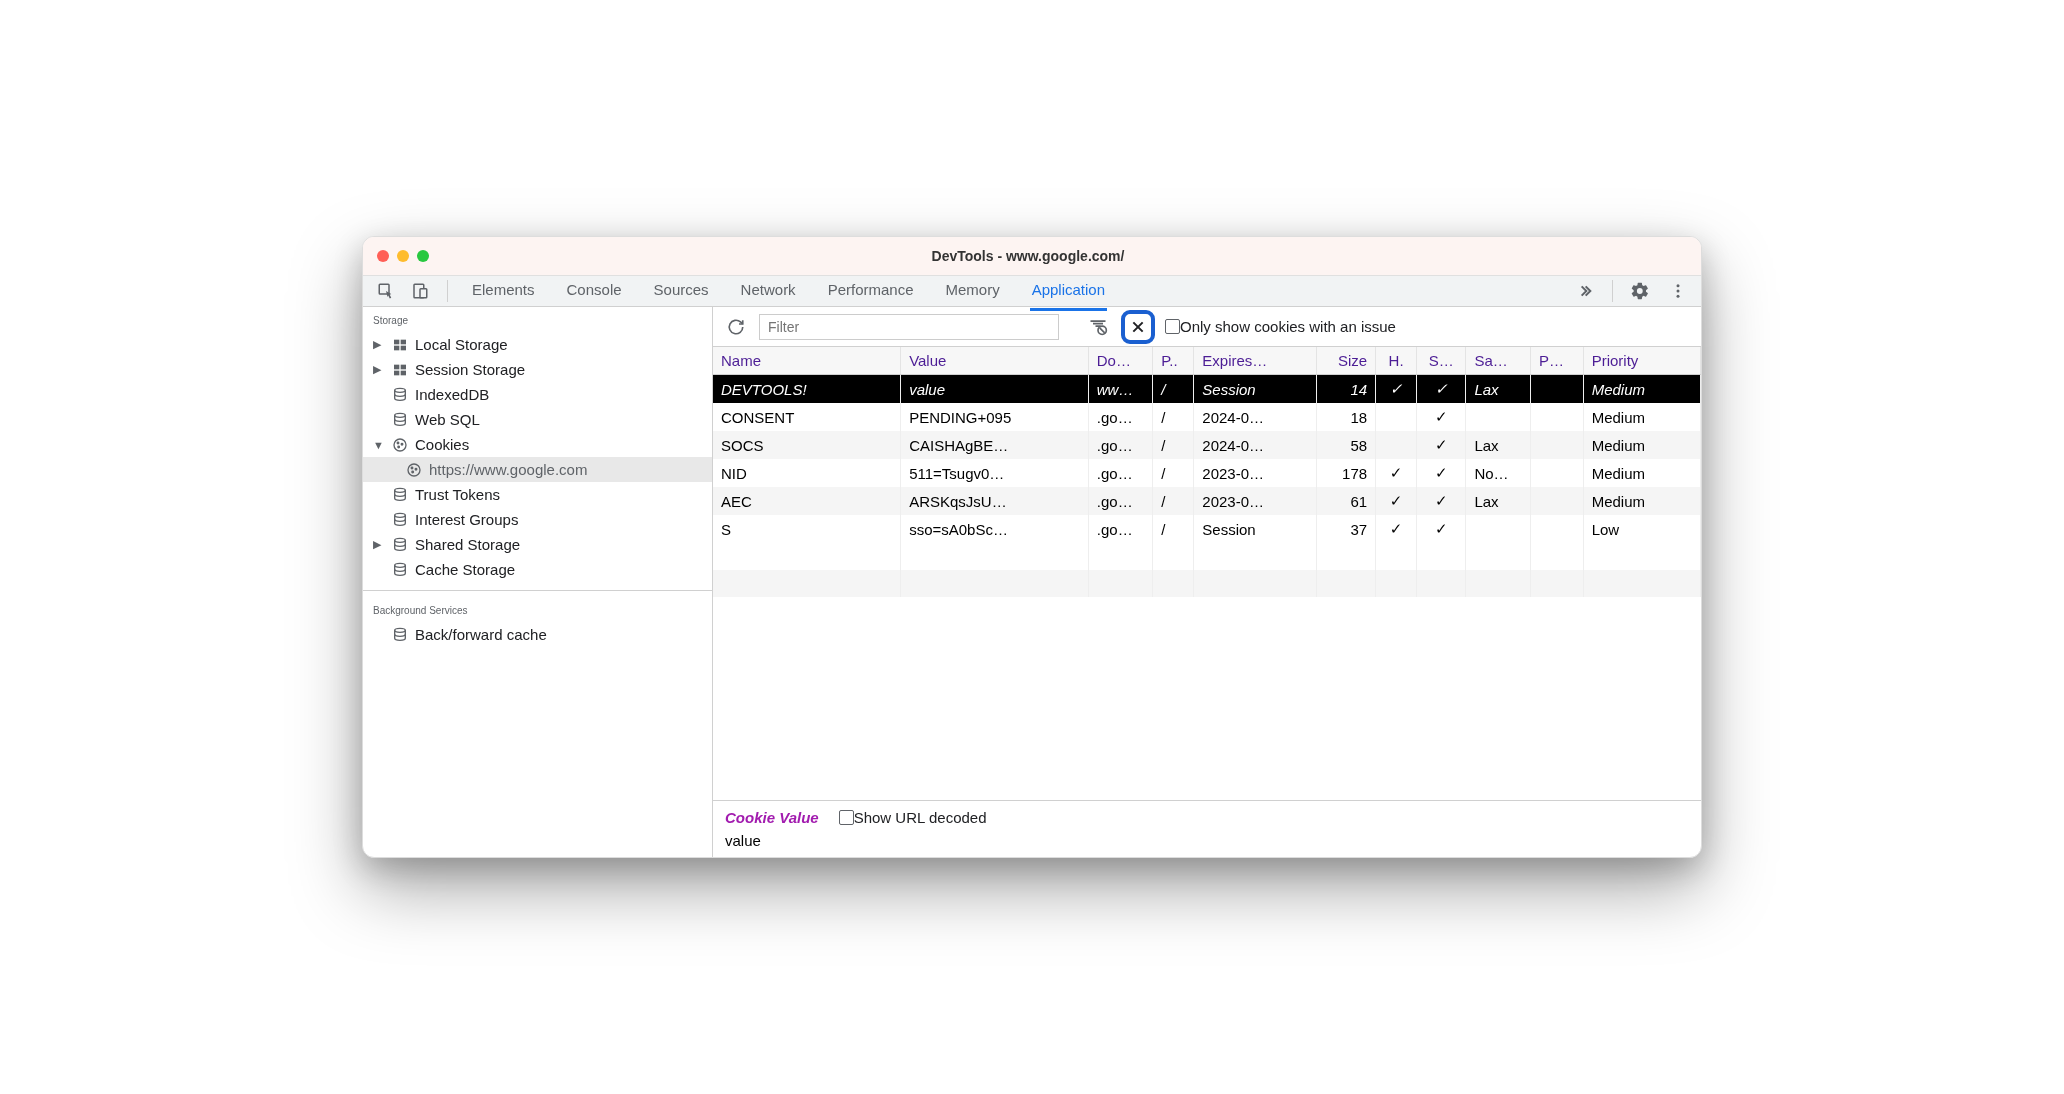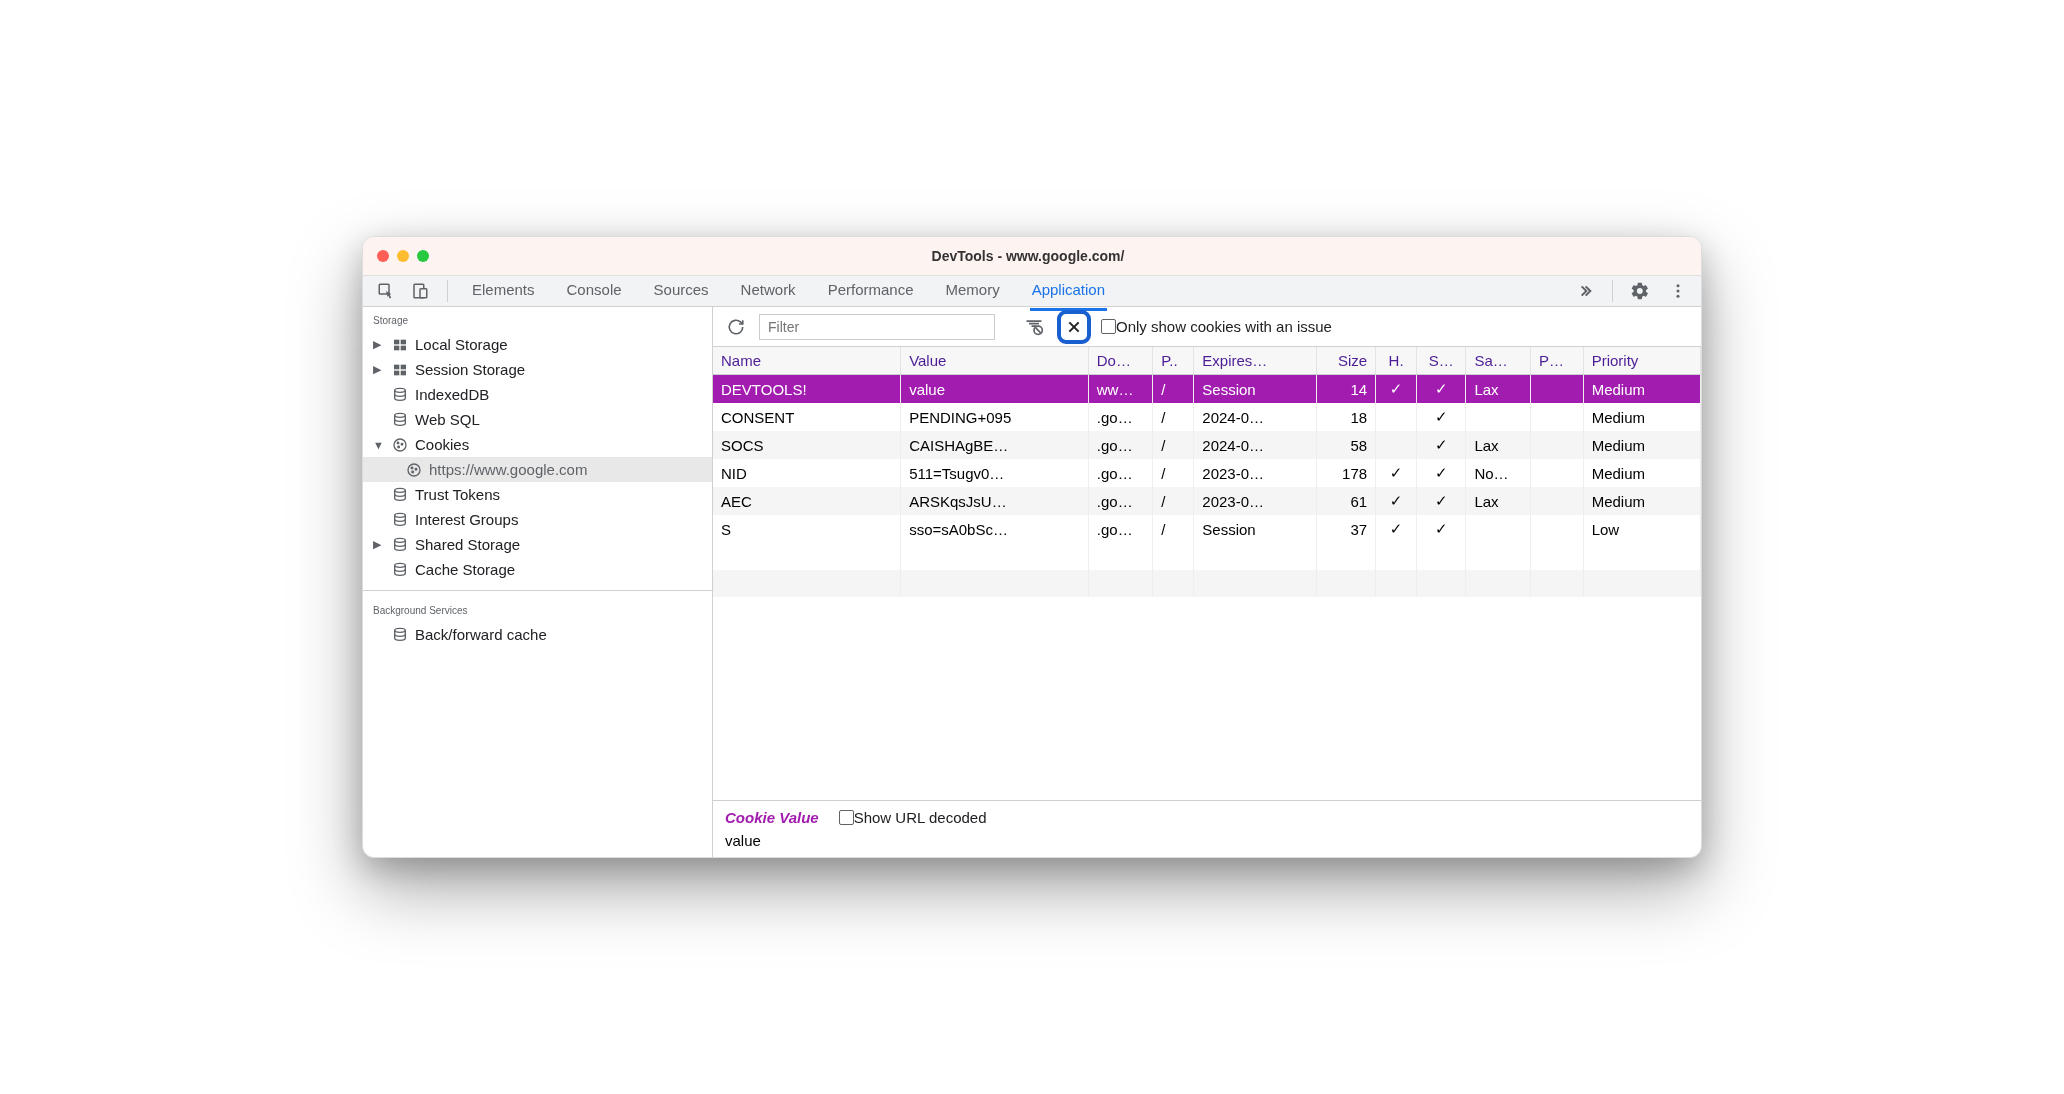--- a/index.html
+++ b/index.html
@@ -104,21 +104,21 @@
 .filterbar {
   height: 40px;
   border-bottom: 1px solid #d0d0d0;
   display: flex;
   align-items: center;
   padding: 0 10px;
   gap: 10px;
 }
 .filterbar input {
   height: 26px;
-  width: 236px;
+  width: 300px;
   border: 1px solid #ccc;
   padding: 0 8px;
   font-size: 14px;
   background: #fff;
   color: #555;
 }
 .icon-btn {
   width: 26px; height: 26px;
   display:flex; align-items:center; justify-content:center;
   color: #5f6368;
@@ -148,21 +148,21 @@
   text-overflow: ellipsis;
 }
 td {
   padding: 5px 8px;
   border-right:1px solid #eee;
   white-space: nowrap;
   overflow: hidden;
   text-overflow: ellipsis;
 }
 tr.even td { background:#f5f5f5; }
-tr.selected td { background:#a21caf; color:#fff; }
+tr.selected td { background:#000000; color:#fff;font-style:italic; }
 .col-name{width:160px}
 .col-value{width:160px}
 .col-do{width:55px}
 .col-p{width:35px}
 .col-exp{width:105px}
 .col-size{width:50px; text-align:right}
 .col-h{width:35px; text-align:center}
 .col-s{width:40px; text-align:center}
 .col-sa{width:55px}
 .col-pp{width:45px}

